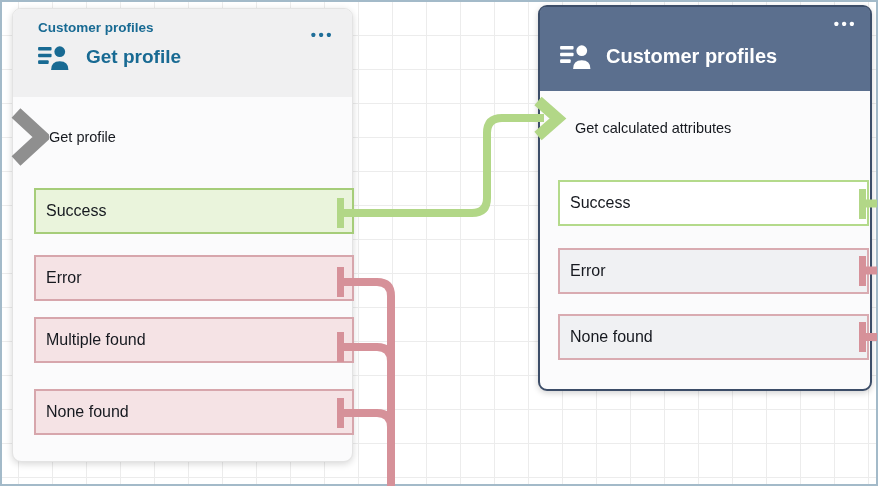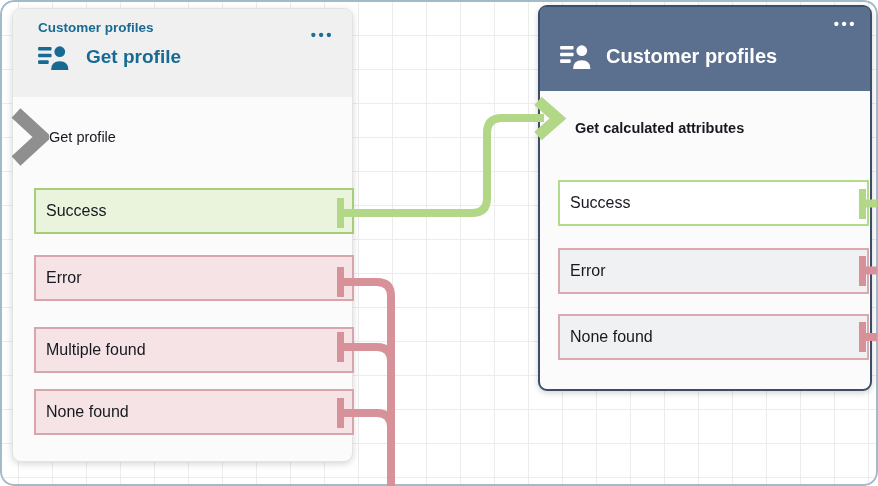--- a/index.html
+++ b/index.html
@@ -8,21 +8,20 @@
 
   .canvas{
     position:relative; width:878px; height:486px; overflow:hidden;
     background-color:#ffffff;
     background-image:
       linear-gradient(to right, #ececec 1.5px, transparent 1.5px),
       linear-gradient(to bottom, #ececec 1.5px, transparent 1.5px);
     background-size:34px 34px;
     background-position:18px 1px;
     box-shadow: inset 0 0 0 2px #a3bac9;
-    border-radius: 14px;
   }
 
   
   .block{ position:absolute; border-radius:9px; }
 
   
   .block-left{
     left:12px; top:8px; width:341px; height:454px;
     background:#fbfbfc; border:1px solid #e3e3e3;
     box-shadow:0 2px 7px rgba(0,0,0,.16);
@@ -57,35 +56,35 @@
     position:absolute; height:46px; display:flex; align-items:center;
     padding-left:10px; font-size:16px; color:#16191f; border:2px solid;
     cursor:pointer;
   }
   .block-left .row{ left:21px; width:320px; }
   .row-success-filled{ background:#eaf4dc; border-color:#a6cd79; }
   .row-error-filled{ background:#f5e3e5; border-color:#d7a6ac; }
   .row-success-open{ background:#ffffff; border-color:#b4da8b; }
   .row-error-open{ background:#f0f1f3; border-color:#d9abb1; }
 
-  .l-row0{ top:179px; } .l-row1{ top:246px; } .l-row2{ top:318px; } .l-row3{ top:380px; }
+  .l-row0{ top:179px; } .l-row1{ top:246px; } .l-row2{ top:308px; } .l-row3{ top:380px; }
 
   
   .block-right{
     left:538px; top:5px; width:334px; height:386px;
     background:#fbfbfc; border:2.5px solid #3c4d68;
     box-shadow:0 2px 6px rgba(0,0,0,.18);
   }
   .block-right header{
     position:relative; height:84px; background:#5b6f8e;
     border-radius:5px 5px 0 0; display:flex; align-items:center;
     gap:15px; padding:14px 0 0 20px;
   }
   .block-right header h2{ font-size:20px; font-weight:700; color:#ffffff; }
-  .block-right .action-label{ left:35px; top:113px;font-weight:bold; }
+  .block-right .action-label{ left:35px; top:113px; }
   .block-right .row{ left:18px; width:311px; }
   .r-row0{ top:173px; } .r-row1{ top:241px; } .r-row2{ top:307px; }
 
   .connector-layer{
     position:absolute; left:0; top:0; width:878px; height:486px;
     pointer-events:none; z-index:5;
   }
 </style>
 </head>
 <body>

